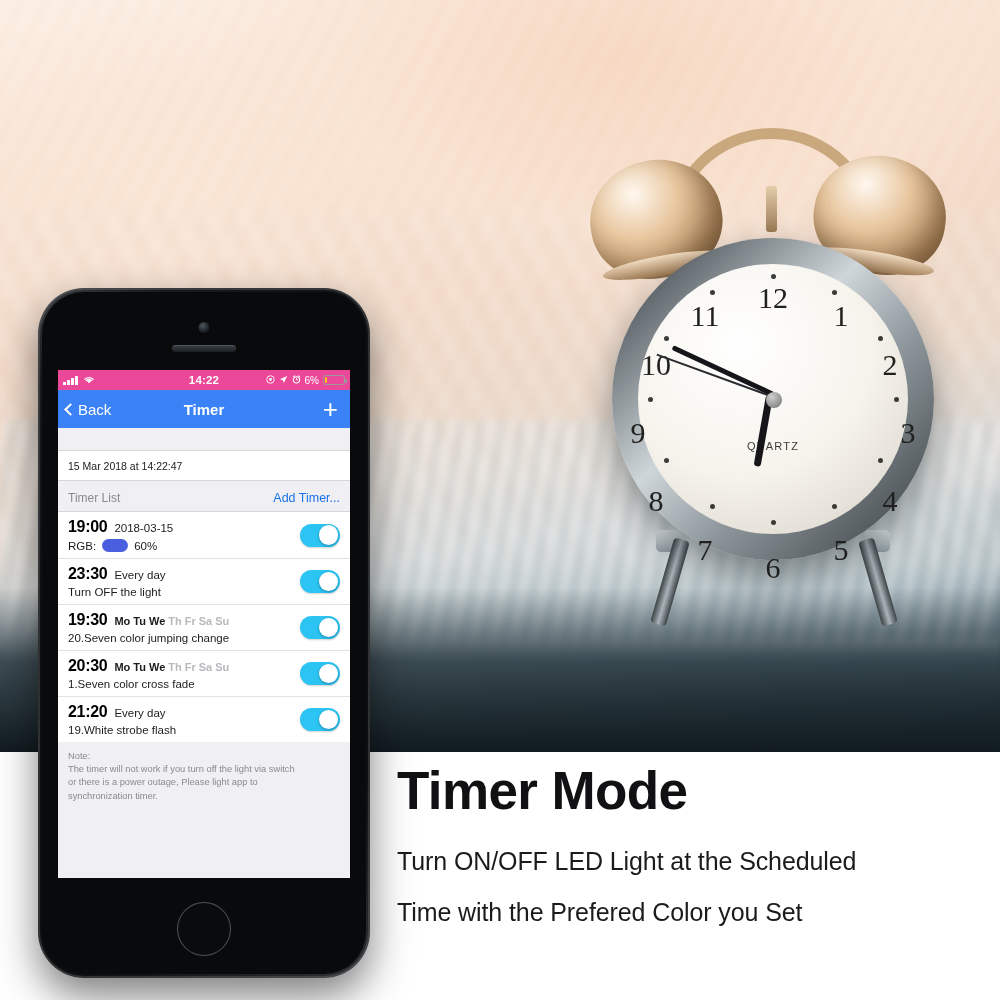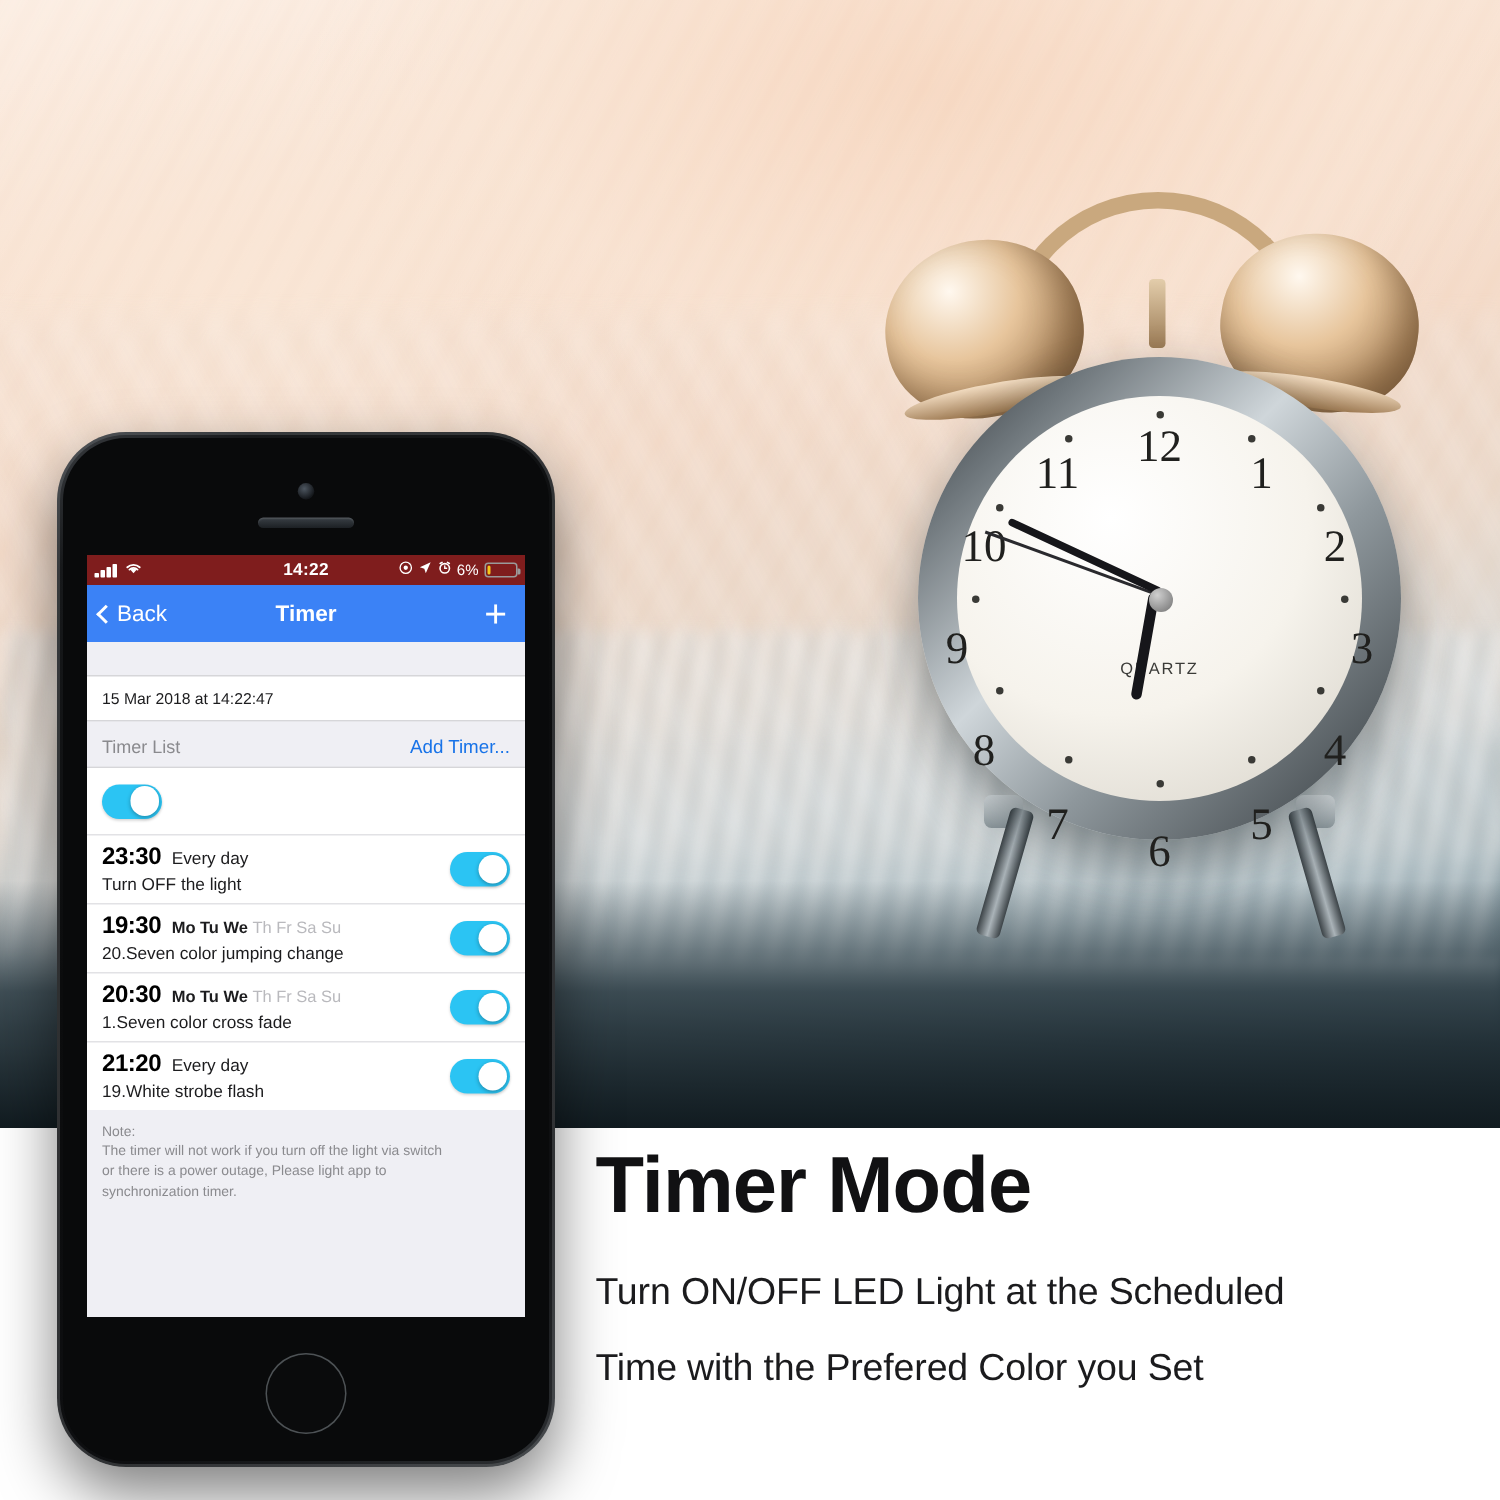--- a/index.html
+++ b/index.html
@@ -129,21 +129,21 @@
     background: linear-gradient(180deg,#3a4046,#1c2024);
     box-shadow: inset 0 1px 1px rgba(255,255,255,0.12); }
   .home-btn { position: absolute; left: 50%; bottom: 22px; transform: translateX(-50%);
     width: 54px; height: 54px; border-radius: 50%;
     border: 1px solid rgba(160,168,176,0.45); background: #0a0b0c; }
 
   .screen { position: absolute; left: 20px; top: 82px; width: 292px; height: 508px;
     background: #ffffff; overflow: hidden; }
 
   
-  .statusbar { height: 20px; background: #7f1d1d; color: #fff; position: relative;
+  .statusbar { height: 20px; background: #ec4899; color: #fff; position: relative;
     display: flex; align-items: center; font-size: 11px; }
   .sb-left { position: absolute; left: 5px; display: flex; align-items: center; gap: 5px; }
   .bars { display: flex; align-items: flex-end; gap: 1.5px; height: 9px; }
   .bars i { display: block; width: 2.5px; background: #fff; border-radius: 0.5px; }
   .bars i:nth-child(1){ height: 3px; } .bars i:nth-child(2){ height: 5px; }
   .bars i:nth-child(3){ height: 7px; } .bars i:nth-child(4){ height: 9px; }
   .sb-time { position: absolute; left: 50%; transform: translateX(-50%);
     font-size: 11.5px; font-weight: bold; letter-spacing: .2px; }
   .sb-right { position: absolute; right: 5px; display: flex; align-items: center; gap: 4px; font-size: 10px; }
   .batt { position: relative; width: 22px; height: 10px; border: 1px solid #9a9a9a; border-radius: 2.5px; }
@@ -181,21 +181,21 @@
   .timers { background: #fff; border-top: 0.5px solid #d6d6d9; }
   .timer-row { display: flex; align-items: center; padding: 6px 10px 6px;
     border-bottom: 0.5px solid #e2e2e5; min-height: 45px; }
   .timer-row:last-child { border-bottom: none; }
   .trow-main { flex: 1; min-width: 0; }
   .trow-top { display: flex; align-items: baseline; gap: 7px; }
   .t-time { font-size: 16px; font-weight: bold; color: #000; letter-spacing: -0.3px; }
   .t-meta { font-size: 11.5px; color: #1c1c1e; }
   .days span { font-size: 11px; margin-right: 3px; }
   .days .on  { color: #1c1c1e; font-weight: 600; }
-  .days .off { color: #b9b9bd; }
+  .days .off { color: #b9b9bd; font-weight: bold; }
   .trow-bot { margin-top: 3px; display: flex; align-items: center; gap: 6px; }
   .t-desc { font-size: 11.5px; color: #1c1c1e; }
   .swatch { display: inline-block; width: 26px; height: 13px; border-radius: 7px; }
 
   .toggle { width: 40px; height: 23px; border-radius: 12px; position: relative;
     flex: none; cursor: pointer; box-shadow: 0 1px 2px rgba(0,0,0,0.18); }
   .knob { position: absolute; top: 1.6px; width: 19.8px; height: 19.8px; border-radius: 50%;
     background: #fff; box-shadow: 0 1px 3px rgba(0,0,0,0.3); }
   .toggle.on  .knob { right: 1.6px; }
 
@@ -342,20 +342,31 @@
           <div class="cell-sub">15 Mar 2018 at 14:22:47</div>
         </div>
 
         <div class="list-head">
           <span class="lbl">Timer List</span>
           <span class="link" id="add-timer-link" style="color: rgb(24, 115, 232);">Add Timer...</span>
         </div>
 
         <div class="timers" id="timer-rows">
             <div class="timer-row">
+              <div class="trow-main">
+                <div class="trow-top">
+                  <span class="t-time">19:00</span>
+                  <span class="t-meta">2018-03-15</span>
+                </div>
+                <div class="trow-bot">
+                  <span class="t-desc">RGB:</span>
+                  <span class="swatch" style="background: rgb(74, 95, 224);"></span>
+                  <span class="t-desc">60%</span>
+                </div>
+              </div>
               <div class="toggle on" style="background: rgb(43, 196, 243);">
                 <div class="knob"></div>
               </div>
             </div>
             <div class="timer-row">
               <div class="trow-main">
                 <div class="trow-top">
                   <span class="t-time">23:30</span>
                   <span class="t-meta">Every day</span>
                 </div>

